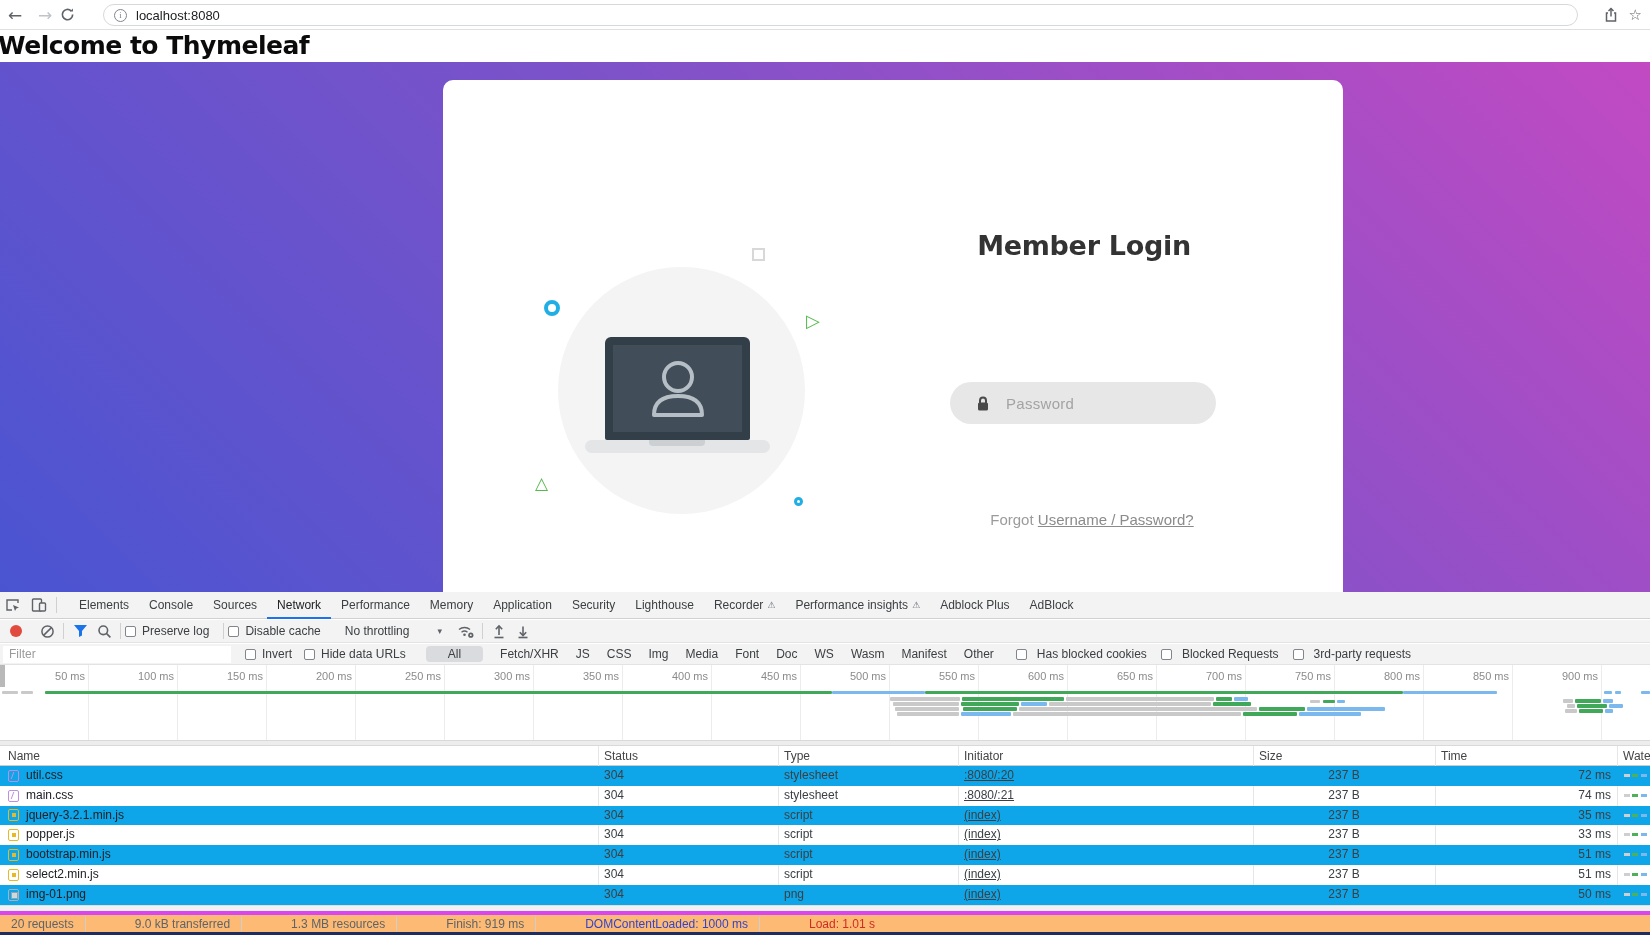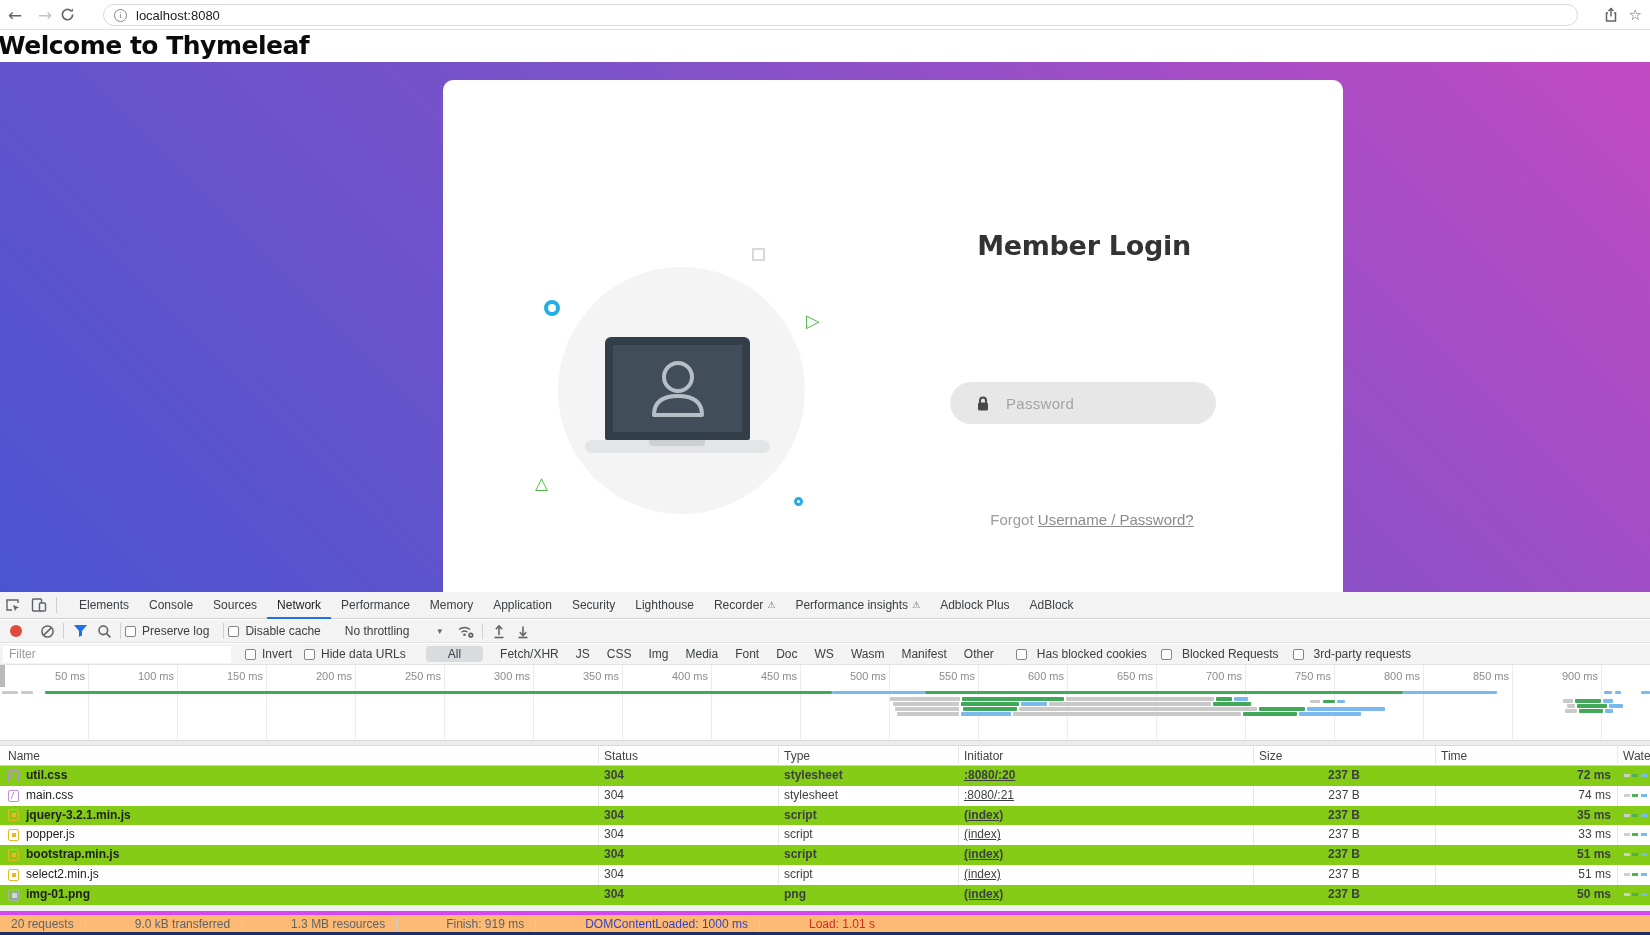--- a/index.html
+++ b/index.html
@@ -115,21 +115,21 @@
 
   .dt-divider { position:absolute; left:0; top:148px; width:1650px; height:6px; background:#ededed;
     border-top:1px solid #d9d9d9; border-bottom:1px solid #d9d9d9; }
   .dt-thead { position:absolute; left:0; top:154px; width:1650px; height:20px; background:#fff;
     border-bottom:1px solid #ccc; color:#444; }
   .hc { position:absolute; top:0; height:20px; line-height:20px; white-space:nowrap; overflow:hidden; }
   .colsep { position:absolute; width:1px; top:154px; height:159px; background:#e6e6e6; }
 
   .dt-rows { position:absolute; left:0; top:174px; width:1650px; }
   .net-row { position:relative; width:1650px; height:19.8px; }
-  .net-row.row-odd { background:#84cc16;font-weight:bold; }
+  .net-row.row-odd { background:#0ea5e9; }
   .cell { position:absolute; top:0; height:19.8px; line-height:19.8px; white-space:nowrap; overflow:hidden; }
   .c-name { left:8px; width:580px; display:flex; align-items:center; color:#202124; }
   .c-status { left:604px; width:166px; }
   .c-type { left:784px; width:166px; }
   .c-init { left:964px; width:281px; }
   .init-link { color:#3c4043; text-decoration:underline; cursor:pointer; }
   .c-size { left:1259px; width:170px; text-align:center; }
   .c-time { left:1441px; width:170px; text-align:right; }
   .c-wf { left:1623px; width:27px; }
   .c-wf::before { content:""; position:absolute; top:8px; left:1px; width:6px; height:3px;

